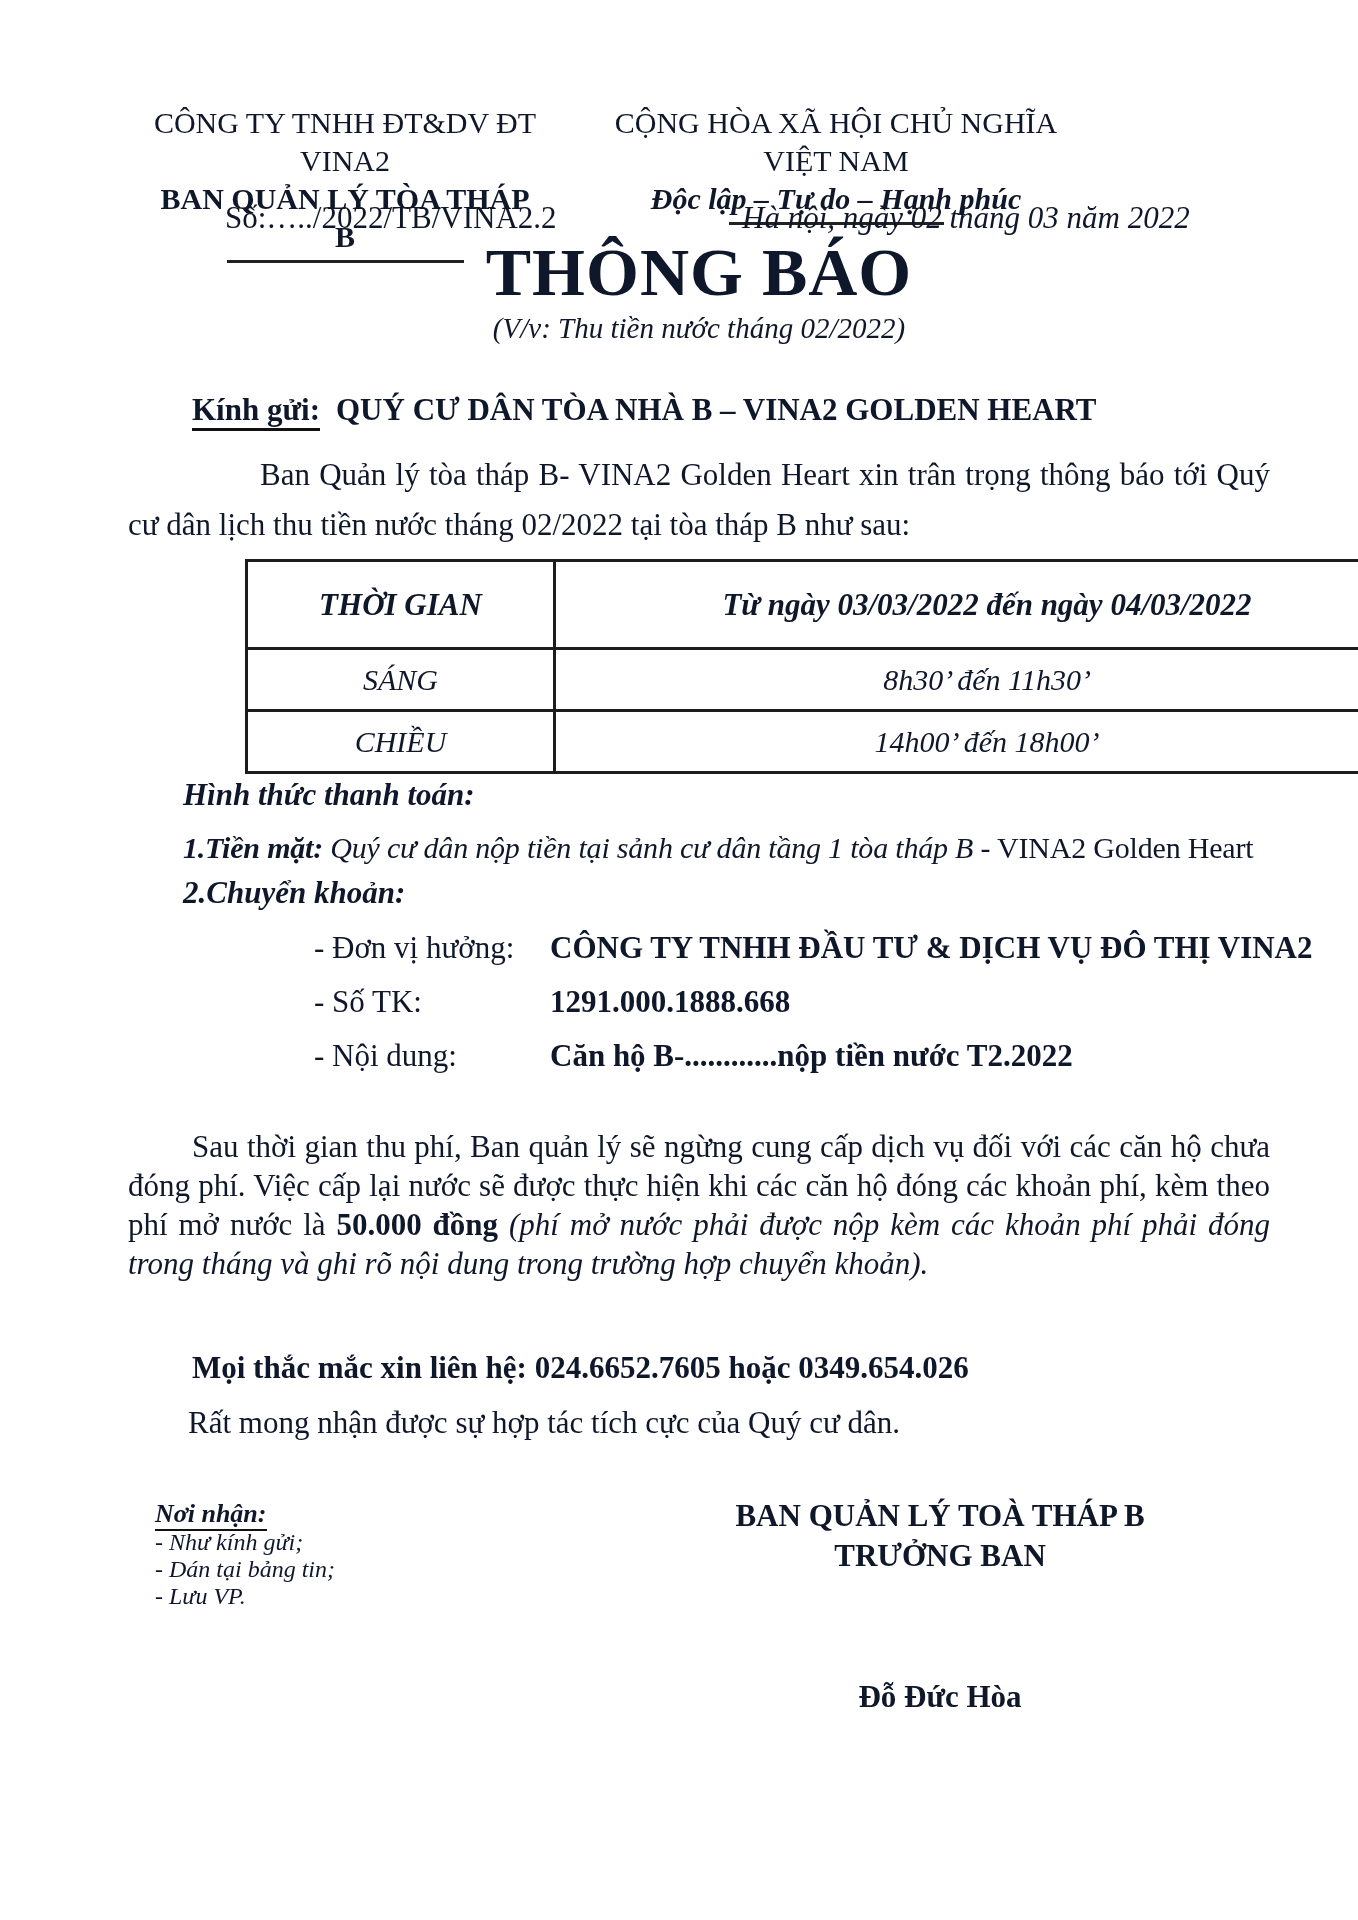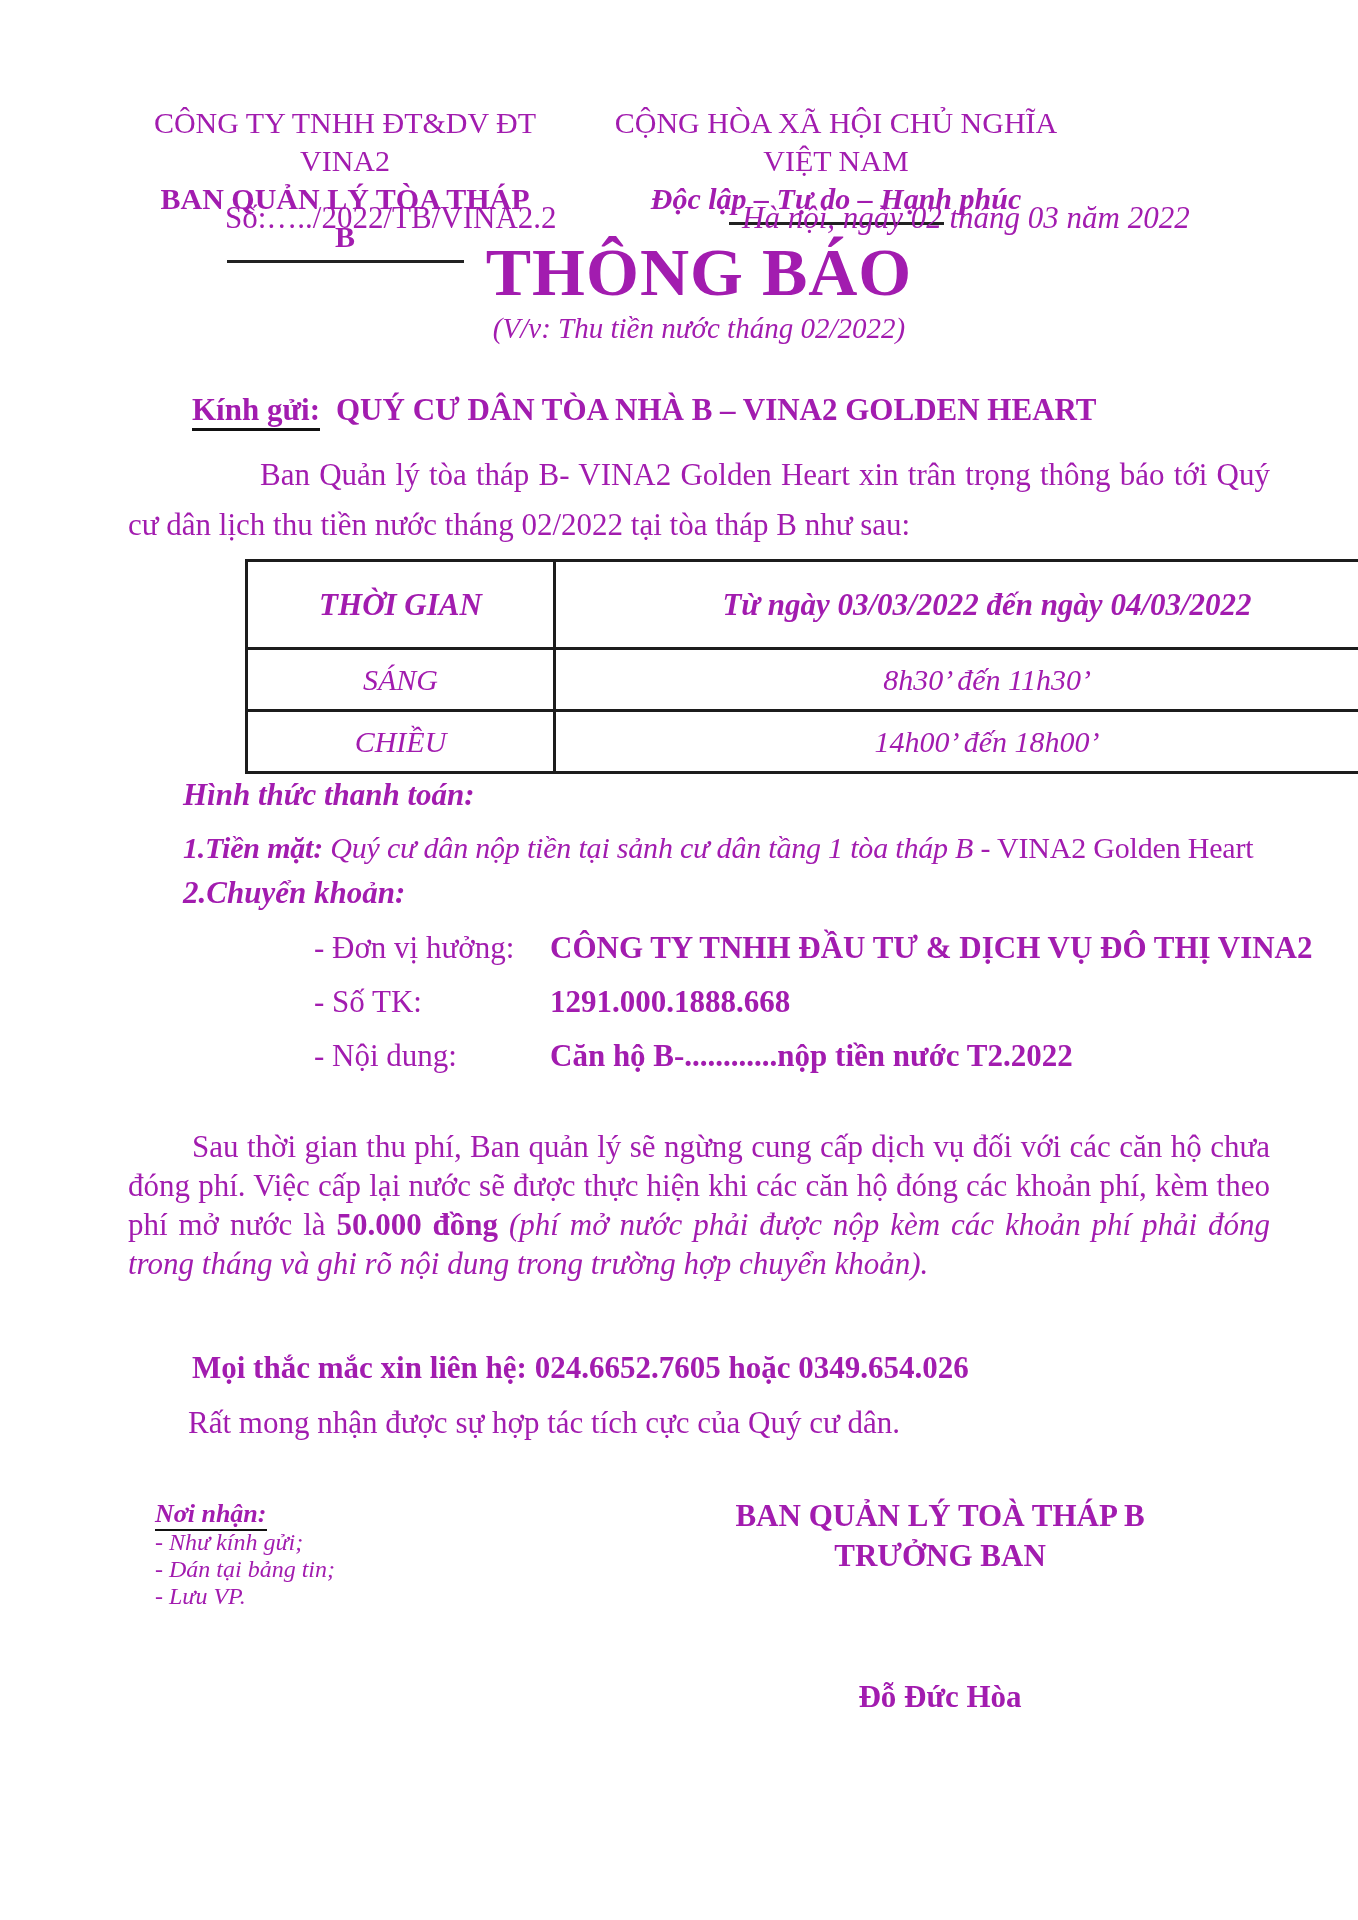--- a/index.html
+++ b/index.html
@@ -1,21 +1,21 @@
 <!DOCTYPE html>
 <html lang="vi"><head>
 <meta charset="utf-8">
 <style>
   html,body{margin:0;padding:0;background:#ffffff;}
   .page{
     position:relative;
     width:1358px;height:1920px;
     background:#ffffff;
     font-family:"Liberation Serif","DejaVu Serif",serif;
-    color:#a21caf;
+    color:#0f172a;
     overflow:hidden;
   }
   .abs{position:absolute;}
   .b{font-weight:bold;}
   .i{font-style:italic;}
   .nw{white-space:nowrap;}
   .ctr{text-align:center;}
 
   
   .hdr-col{font-size:30px;line-height:38px;text-align:center;}

